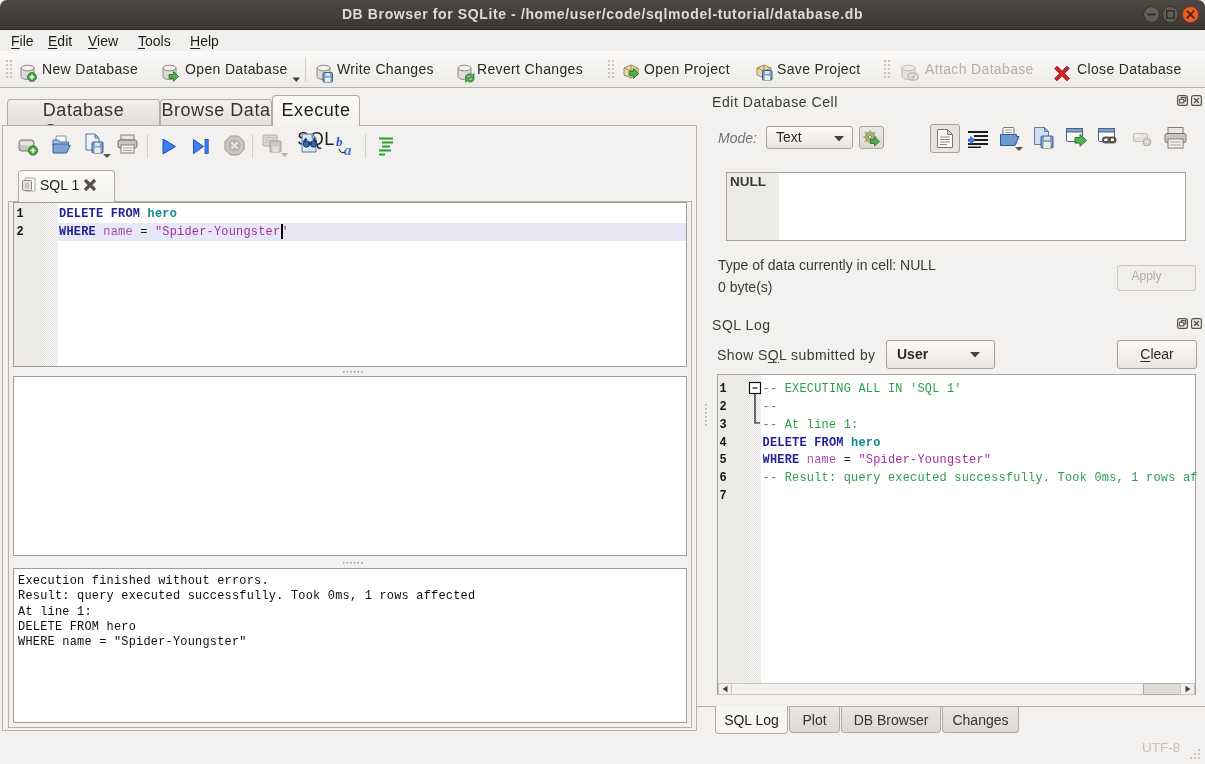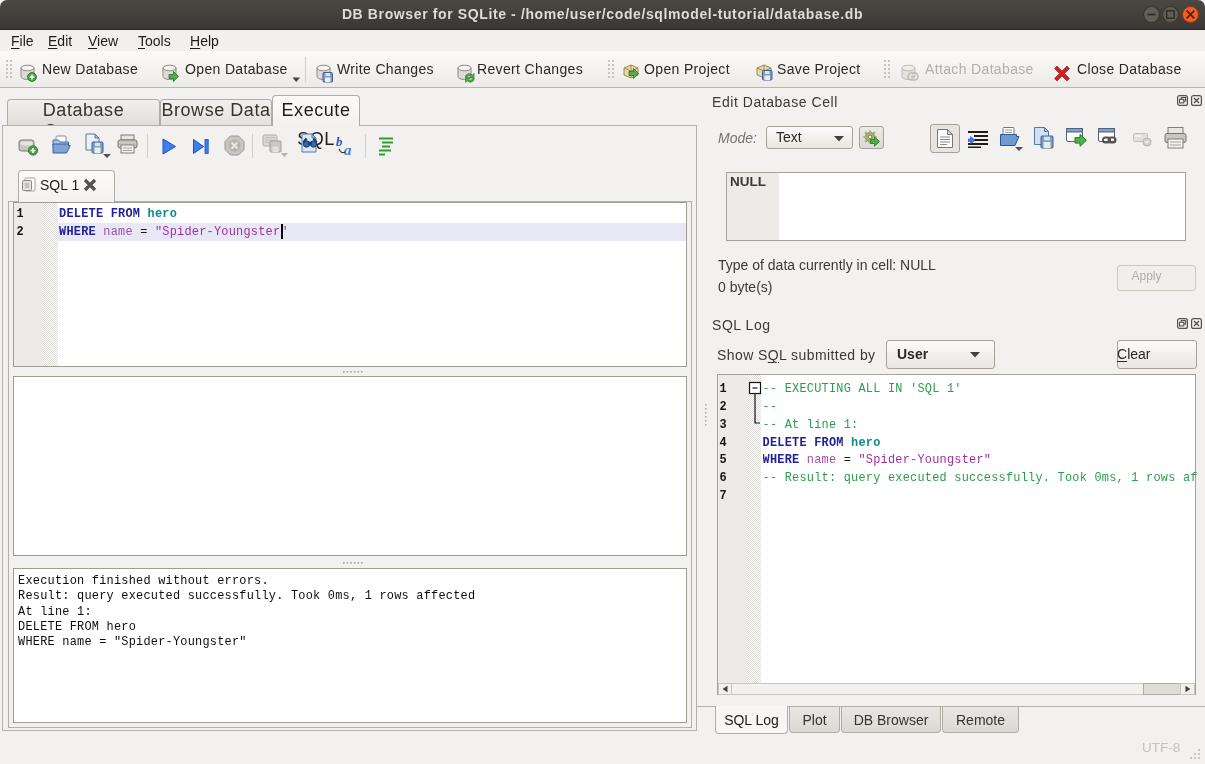--- a/index.html
+++ b/index.html
@@ -402,21 +402,21 @@
   <rect x="14.6" y="0.6" width="9.8" height="9.8" rx="2" fill="none" stroke="#55524c" stroke-width="1.2"></rect>
   <path d="M17 3 l5 5 M22 3 l-5 5" stroke="#55524c" stroke-width="1.4"></path>
 </svg>
 <div class="abs" style="left:717px;top:347px;font-size:14px;color:#3b3a36;letter-spacing:0.42px;">Show S<span class="mn">Q</span>L submitted by</div>
 <div class="abs btn" style="left:886px;top:340px;width:109px;height:29px;"></div>
 <div class="abs" style="left:897px;top:346px;font-size:14px;color:#2a2925;z-index:2;font-weight:bold;">User</div>
 <svg class="abs" style="left:969px;top:351px;z-index:2" width="12" height="7">
     <path d="M1 1 l10 0 -5 5.5 z" fill="#44423e"></path>
   </svg>
 <div class="abs btn" style="left:1117px;top:340px;width:80px;height:29px;"></div>
-<div class="abs" style="left:1117px;top:346px;width:80px;text-align:left;font-size:14px;color:#2a2925;z-index:2;"><span class="mn">C</span>lear</div>
+<div class="abs" style="left:1117px;top:346px;width:80px;text-align:center;font-size:14px;color:#2a2925;z-index:2;"><span class="mn">C</span>lear</div>
 
 <svg class="abs" style="left:704px;top:404px" width="4" height="22" viewBox="0 0 4 22">
   <g fill="#b5b1ab">
       <rect x="1" y="0" width="1.6" height="1.6"></rect>
       <rect x="1" y="4" width="1.6" height="1.6"></rect>
       <rect x="1" y="8" width="1.6" height="1.6"></rect>
       <rect x="1" y="12" width="1.6" height="1.6"></rect>
       <rect x="1" y="16" width="1.6" height="1.6"></rect>
       <rect x="1" y="20" width="1.6" height="1.6"></rect>
     </g>
@@ -444,21 +444,21 @@
 </svg>
 
 <div class="abs" style="left:697px;top:706px;width:508px;height:1px;background:#b5b1aa;"></div>
 <div class="abs" style="left:715px;top:706px;width:73px;height:28px;box-sizing:border-box;border:1px solid #b1ada5;border-top:none;border-radius:0 0 4px 4px;background:#f7f6f4;z-index:2;"></div>
 <div class="abs" style="left:715px;top:712px;width:73px;text-align:center;font-size:14px;color:#1f1e1a;z-index:3;">SQL Log</div>
 <div class="abs" style="left:789px;top:707px;width:51px;height:26px;box-sizing:border-box;border:1px solid #b1ada5;border-top:none;border-radius:0 0 4px 4px;background:linear-gradient(#e8e6e2,#dcd9d4);"></div>
 <div class="abs" style="left:789px;top:712px;width:51px;text-align:center;font-size:14px;color:#36342f;">Plot</div>
 <div class="abs" style="left:841px;top:707px;width:100px;height:26px;box-sizing:border-box;border:1px solid #b1ada5;border-top:none;border-radius:0 0 4px 4px;background:linear-gradient(#e8e6e2,#dcd9d4);"></div>
 <div class="abs" style="left:841px;top:712px;width:100px;text-align:center;font-size:14px;color:#36342f;">DB Browser</div>
 <div class="abs" style="left:942px;top:707px;width:77px;height:26px;box-sizing:border-box;border:1px solid #b1ada5;border-top:none;border-radius:0 0 4px 4px;background:linear-gradient(#e8e6e2,#dcd9d4);"></div>
-<div class="abs" style="left:942px;top:712px;width:77px;text-align:center;font-size:14px;color:#36342f;">Remote</div>
+<div class="abs" style="left:942px;top:712px;width:77px;text-align:center;font-size:14px;color:#36342f;">Changes</div>
 
 <div class="abs" style="left:1142px;top:740px;font-size:13.5px;color:#c5c1bb;">UTF-8</div>
 <svg class="abs" style="left:1188px;top:748px" width="14" height="14" viewBox="0 0 14 14">
   <g fill="#c9c5bf">
     <rect x="10" y="1" width="2" height="2"></rect>
     <rect x="6" y="5" width="2" height="2"></rect>
       <rect x="10" y="5" width="2" height="2"></rect>
     <rect x="2" y="9" width="2" height="2"></rect>
       <rect x="6" y="9" width="2" height="2"></rect>
       <rect x="10" y="9" width="2" height="2"></rect>

